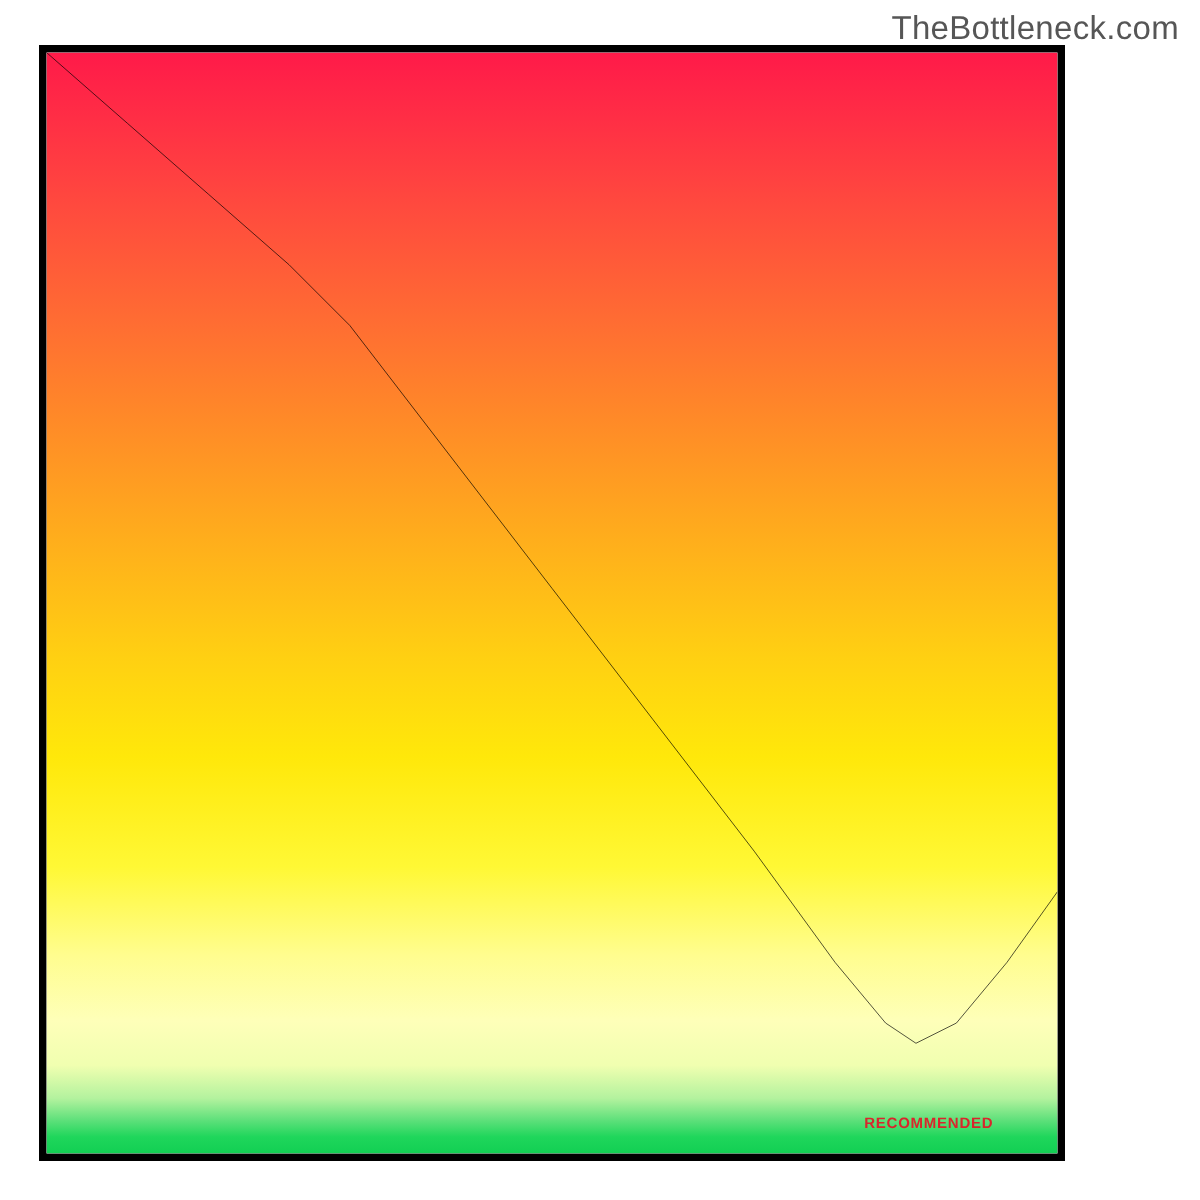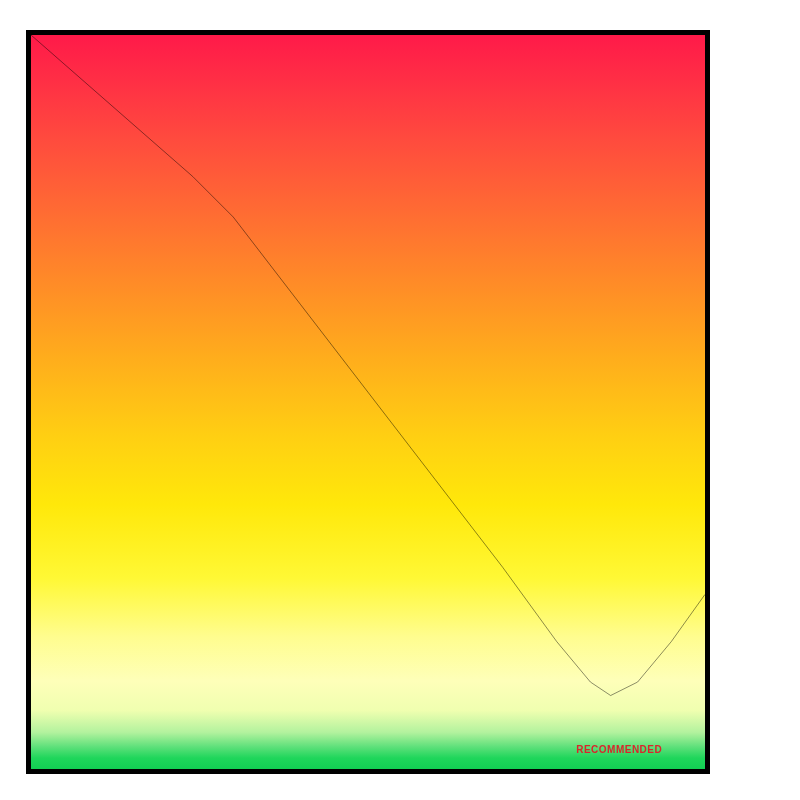--- a/index.html
+++ b/index.html
@@ -70,20 +70,21 @@
     color: #d9262c;
     letter-spacing: 0.5px;
     white-space: nowrap;
   }
 </style>
 </head>
 <body>
 
 <div class="frame">
 
+  <div class="attribution">TheBottleneck.com</div>
 
   <div class="plot">
     <div class="grad"></div>
 
     <svg class="curve" viewBox="0 0 100 100" preserveAspectRatio="none">
       <path id="curve-path" fill="none" stroke="#000000" stroke-width="0.45" vector-effect="non-scaling-stroke" d="M 0.00 0.00 L 8.00 7.00 L 16.00 14.00 L 24.00 21.00 L 30.00 27.00 L 40.00 40.00 L 50.00 53.00 L 60.00 66.00 L 70.00 79.00 L 78.00 90.00 L 83.00 96.00 L 86.00 98.00 L 90.00 96.00 L 95.00 90.00 L 100.00 83.00"></path>
     </svg>
 
     <div id="datum-label" class="datum-label" style="left: 545.16px; top: 709.32px;">RECOMMENDED</div>
   </div>

